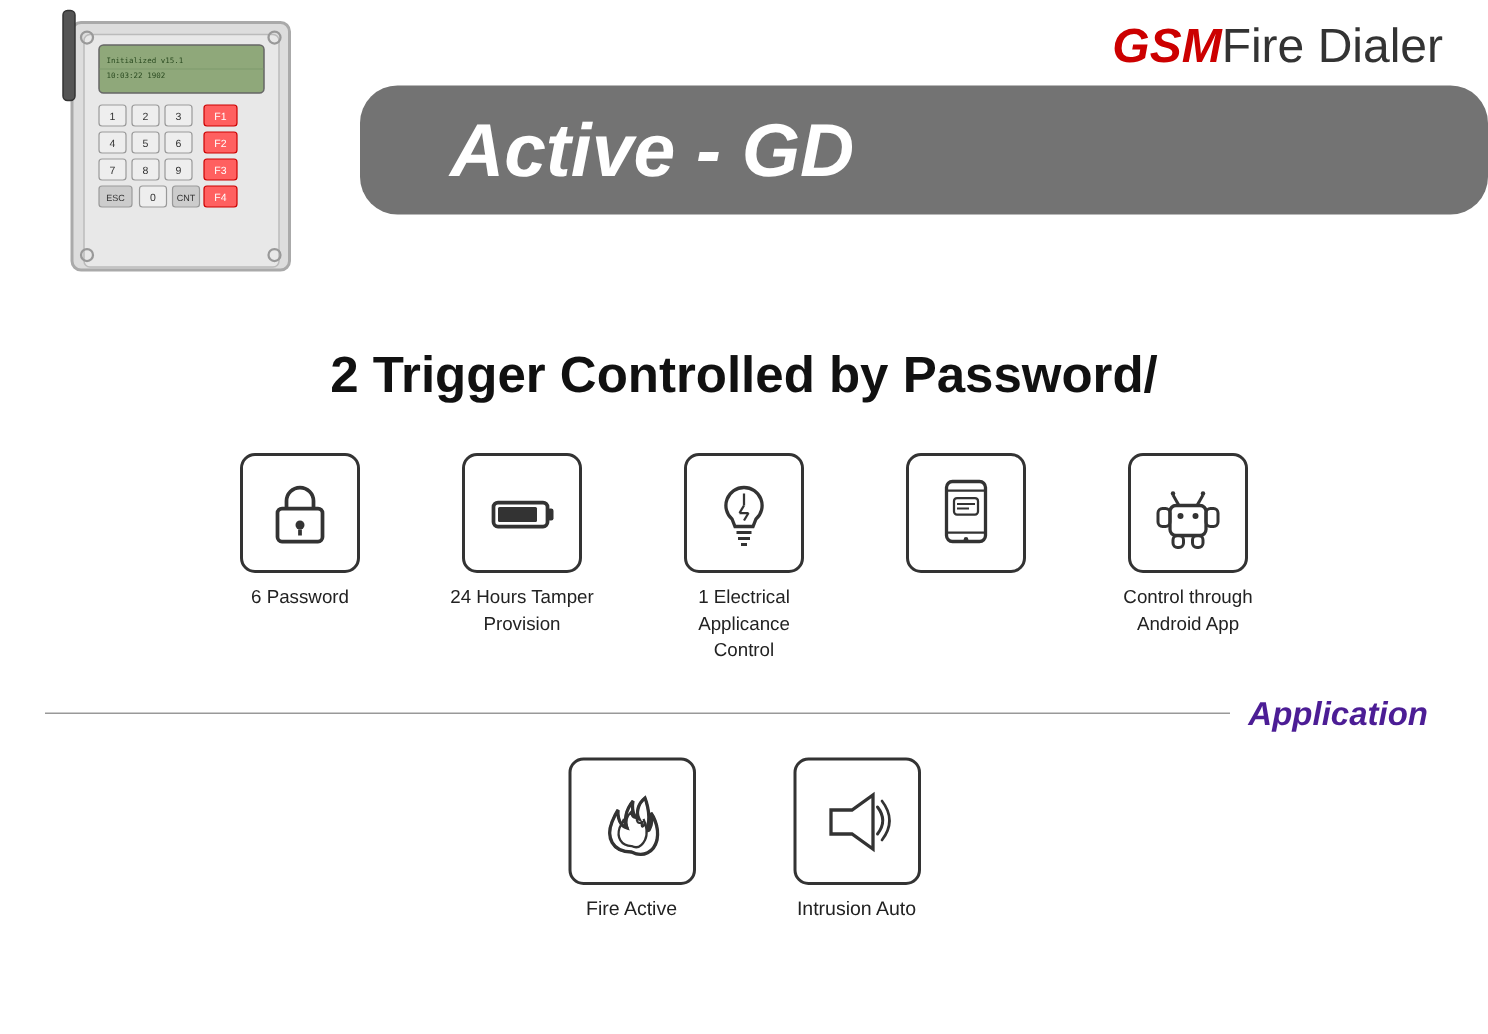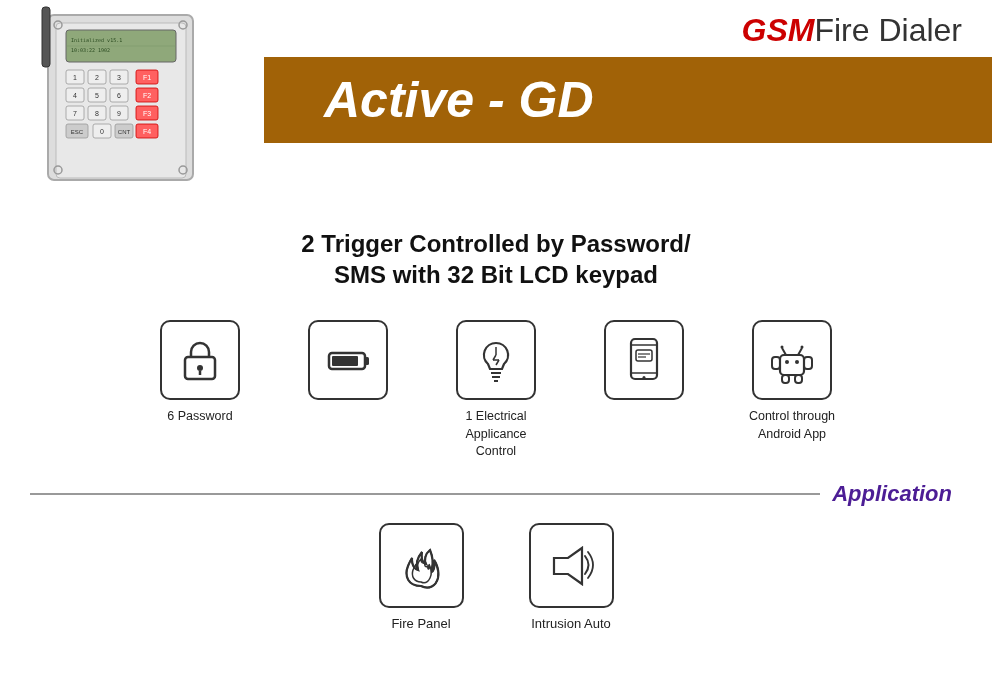--- a/index.html
+++ b/index.html
@@ -9,21 +9,21 @@
       background: #ffffff;
       font-family: Arial, Helvetica, sans-serif;
       overflow: hidden;
       position: relative;
     }
 
     
     .subtitle {
       text-align: center;
       padding: 28px 4px 10px;
-      font-size: 24px;
+      font-size: 34px;
       font-weight: 900;
       color: #111;
       line-height: 1.3;
     }
 
     
     .features-row {
       display: flex;
       justify-content: center;
       align-items: flex-start;
@@ -131,33 +131,33 @@
       display: flex;
       align-items: flex-end;
       justify-content: center;
       padding-bottom: 10px;
     }
 
     .right-title {
       flex: 1;
       display: flex;
       flex-direction: column;
-      margin-left: 24px;
     }
 
     .top-title-bar {
       display: flex;
       justify-content: flex-end;
       padding: 12px 30px 0 0;
     }
 
     .active-gd-banner {
-      background: #a16207;
+      background: #737373;
       padding: 14px 30px 14px 60px;
       margin-top: 8px;
+      border-radius: 25px;
     }
 
     .active-gd-banner span {
       font-size: 50px;
       font-weight: 900;
       color: #fff;
       font-style: italic;
     }
   </style>
 </head>
@@ -227,21 +227,20 @@
       <span style="font-size:32px; font-weight:400; color:#333;"> Fire Dialer</span>
     </div>
     <div class="active-gd-banner">
       <span>Active - GD</span>
     </div>
   </div>
 </div>
 
 <div class="subtitle">
   <div>2 Trigger Controlled  by Password/</div>
-  <div>SMS with 32 Bit LCD keypad</div>
 </div>
 
 <div class="features-row">
 
   <div class="feature-item">
     <div class="feature-icon-box">
       <svg viewBox="0 0 50 50">
         <rect x="10" y="22" width="30" height="22" rx="3" fill="none" stroke="#333" stroke-width="2.5"></rect>
         <path d="M16 22 V17 a9 9 0 0 1 18 0 V22" fill="none" stroke="#333" stroke-width="2.5"></path>
         <circle cx="25" cy="33" r="3" fill="#333"></circle>
@@ -252,20 +251,21 @@
   </div>
 
   <div class="feature-item">
     <div class="feature-icon-box">
       <svg viewBox="0 0 50 50">
         <rect x="6" y="18" width="36" height="16" rx="3" fill="none" stroke="#333" stroke-width="2.5"></rect>
         <rect x="42" y="22" width="4" height="8" rx="1.5" fill="#333"></rect>
         <rect x="9" y="21" width="26" height="10" rx="1" fill="#333"></rect>
       </svg>
     </div>
+    <span class="feature-label">24 Hours Tamper<br>Provision</span>
   </div>
 
   <div class="feature-item">
     <div class="feature-icon-box">
       <svg viewBox="0 0 50 50">
         <path d="M25 8 a12 12 0 0 1 8 21 l-2 5 H19 l-2-5 A12 12 0 0 1 25 8z" fill="none" stroke="#333" stroke-width="2.2"></path>
         <line x1="20" y1="38" x2="30" y2="38" stroke="#333" stroke-width="2"></line>
         <line x1="21" y1="42" x2="29" y2="42" stroke="#333" stroke-width="2"></line>
         <line x1="23" y1="46" x2="27" y2="46" stroke="#333" stroke-width="2"></line>
         <line x1="25" y1="12" x2="25" y2="20" stroke="#333" stroke-width="1.5"></line>
@@ -326,21 +326,21 @@
 <div class="apps-row">
 
   <div class="app-item">
     <div class="app-icon-box">
       <svg viewBox="0 0 55 55">
         <path d="M27 48 C14 48 10 38 14 28 C16 23 18 20 18 20 C18 20 17 30 24 32 C22 27 23 20 28 14 C28 14 26 24 32 26 C30 22 31 16 36 12 C36 12 40 22 38 30 C36 38 42 32 40 22 C40 22 46 30 44 40 C42 48 35 52 27 48Z" fill="#555" stroke="#333" stroke-width="1.5" fill-opacity="0"></path>
         <path d="M27 48 C14 48 10 38 14 28 C16 23 18 20 18 20 C18 20 17 30 24 32 C22 27 23 20 28 14 C28 14 26 24 32 26 C30 22 31 16 36 12 C36 12 40 22 38 30 C36 38 42 32 40 22 C40 22 46 30 44 40 C42 48 35 52 27 48Z" fill="none" stroke="#333" stroke-width="2.2"></path>
         <path d="M27 44 C20 44 17 38 19 32 C21 28 22 26 22 26 C22 30 24 31 24 31 C23 28 24 24 27 21 C27 25 29 26 31 24 C30 27 31 30 34 28 C33 34 37 30 35 26 C37 30 38 36 36 40 C34 44 31 46 27 44Z" fill="none" stroke="#333" stroke-width="1.5"></path>
       </svg>
     </div>
-    <span class="app-label">Fire Panel</span>
+    <span class="app-label">Fire Active</span>
   </div>
 
 
   <div class="app-item">
     <div class="app-icon-box">
       <svg viewBox="0 0 55 55">
 
         <path d="M10 20 L10 36 L24 36 L38 46 L38 10 L24 20 Z" fill="none" stroke="#333" stroke-width="2.2"></path>
 
         <path d="M41 18 Q48 27 41 36" fill="none" stroke="#333" stroke-width="2" stroke-linecap="round"></path>

